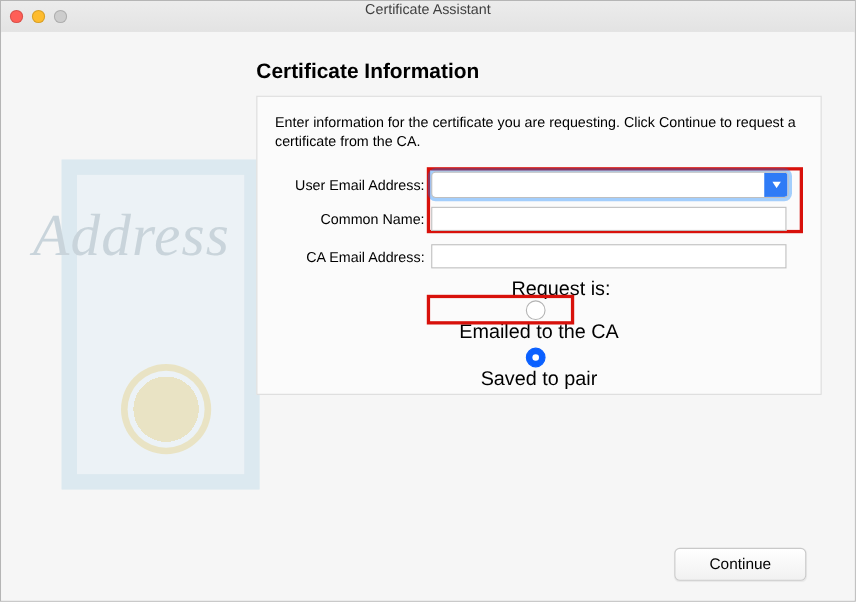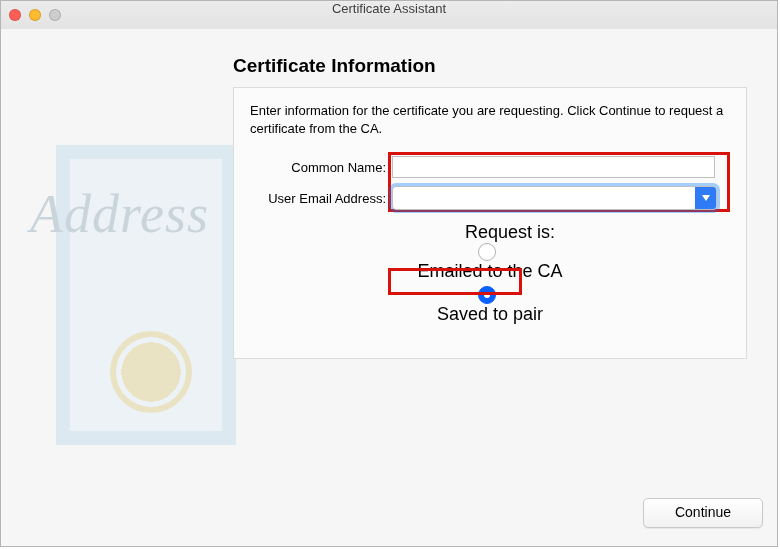--- a/index.html
+++ b/index.html
@@ -183,21 +183,21 @@
   .check{
     width:14px;height:14px;border:1px solid #b3b3b3;background:#fff;
     border-radius:3px;margin-right:6px;
   }
 
   .form-area{position:relative;}
 
   
   .continue{
     position:absolute;
-    right:14px; bottom:18px;
+    right:44px; bottom:18px;
     width:118px; height:28px;
     border:1px solid #c9c9c9;
     border-radius:5px;
     background:linear-gradient(#ffffff,#f1f1f1);
     font-size:14px;
     text-align:center;
     line-height:26px;
     box-shadow:0 1px 1px rgba(0,0,0,.06);
   }
 </style>
@@ -225,44 +225,50 @@
     <div class="panel">
       <div class="panel-title">Certificate Information</div>
 
       <div class="panel-box">
         <div class="intro">Enter information for the certificate you are requesting. Click Continue to request a certificate from the CA.</div>
 
         <div class="form-area">
 
           <div class="hl-red hl1"></div>
           <div class="hl-red hl2"></div>
-
-          <div class="row">
-            <div class="lbl">Common Name:</div>
-            <div class="ctrl">
-              <input class="text-input" value="" style="">
-            </div>
-          </div>
 
           <div class="row">
             <div class="lbl">User Email Address:</div>
             <div class="ctrl">
               <div class="combo" style="width:323px;">
                 <input type="text" value="" style="">
                 <div class="arrow">
                   <svg width="8" height="6" viewBox="0 0 8 6">
                       <path d="M0 0h8L4 6z"></path>
                     </svg>
                 </div>
               </div>
             </div>
           </div>
 
+          <div class="row">
+            <div class="lbl">Common Name:</div>
+            <div class="ctrl">
+              <input class="text-input" value="" style="">
+            </div>
+          </div>
+
           <div style="height:4px"></div>
 
+          <div class="row">
+            <div class="lbl">CA Email Address:</div>
+            <div class="ctrl">
+              <input class="text-input" value="" style="">
+            </div>
+          </div>
 
           <div class="radio-row">
             <div class="lbl-spacer">Request is:</div>
             <div class="radio"></div>
             <span>Emailed to the CA</span>
           </div>
           <div class="radio-row">
             <div class="lbl-spacer"></div>
             <div class="radio sel"></div>
             <span>Saved to pair</span>

